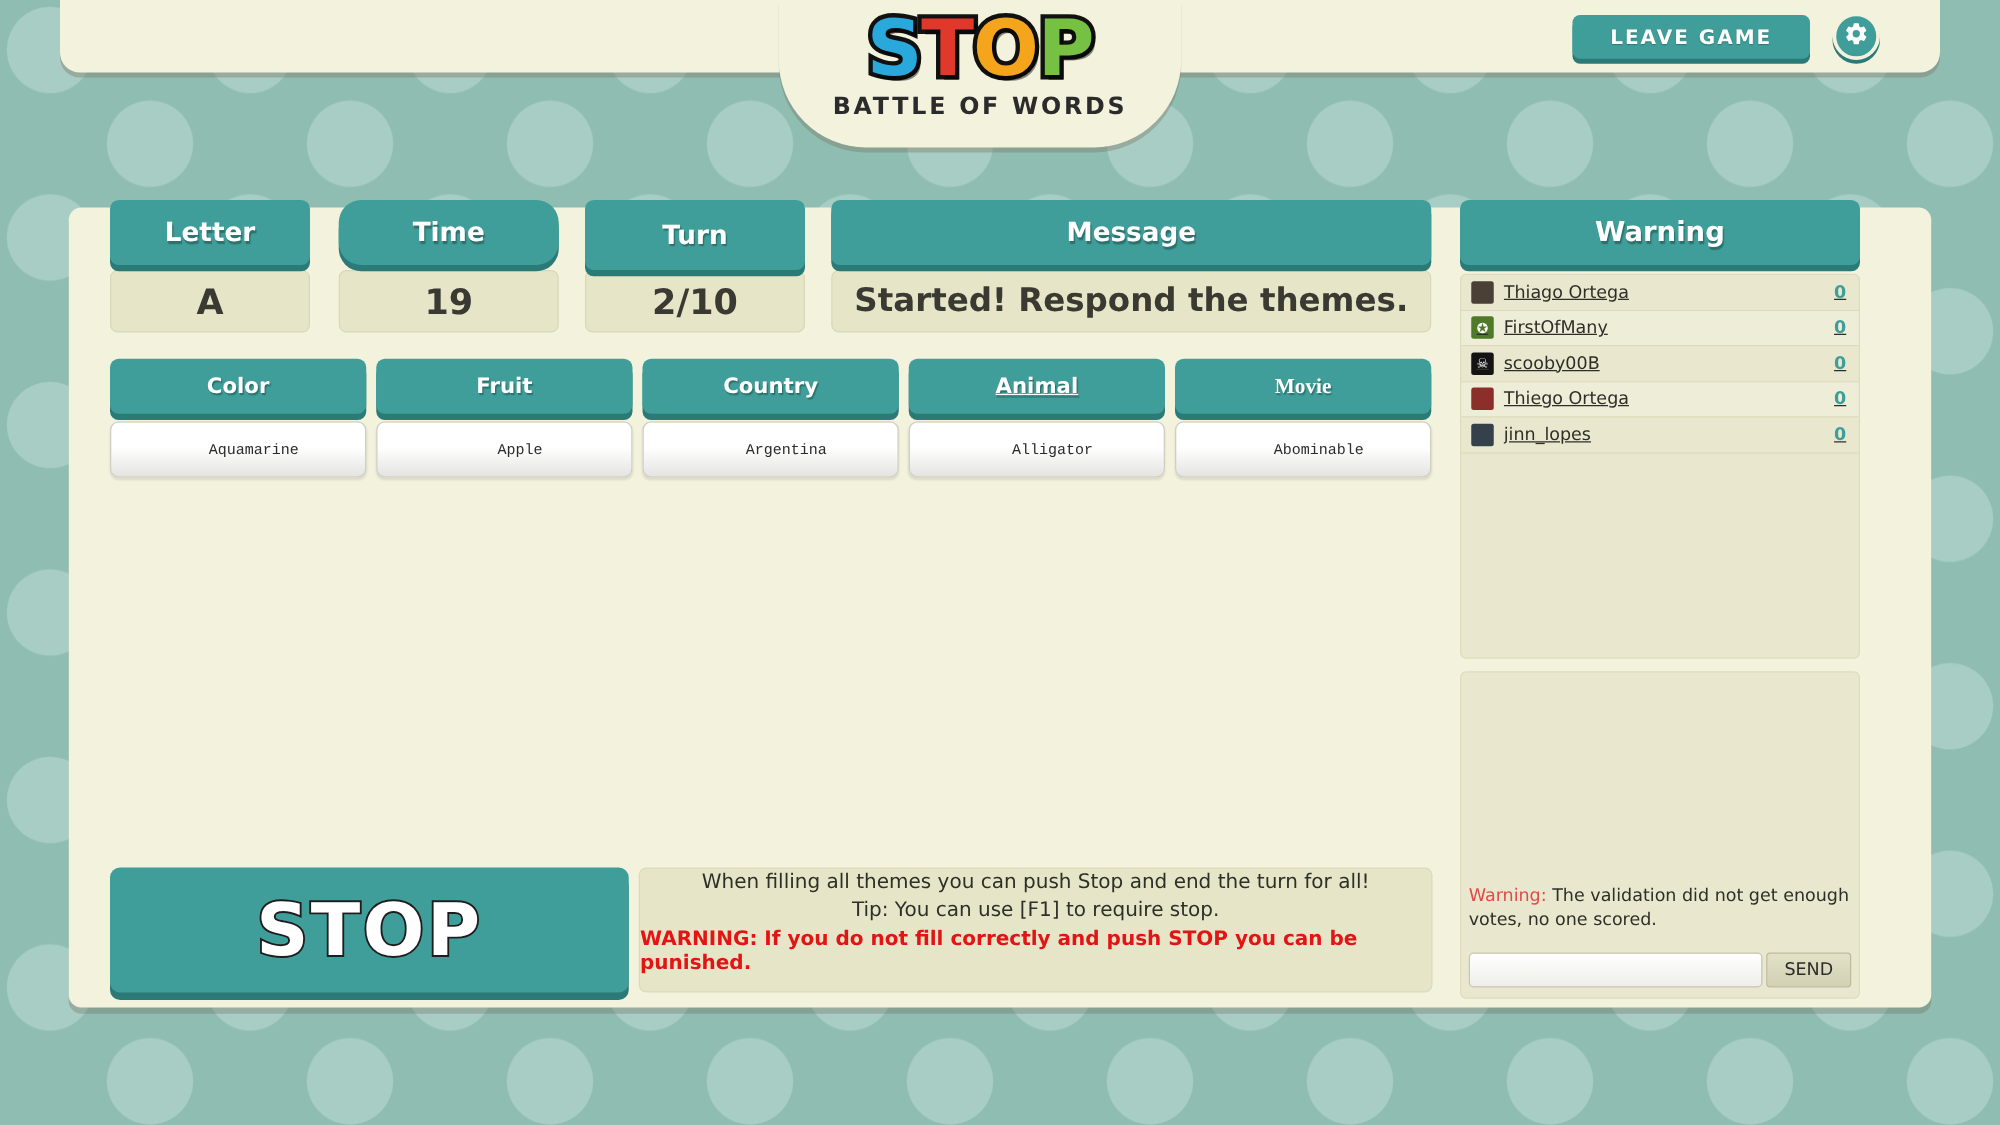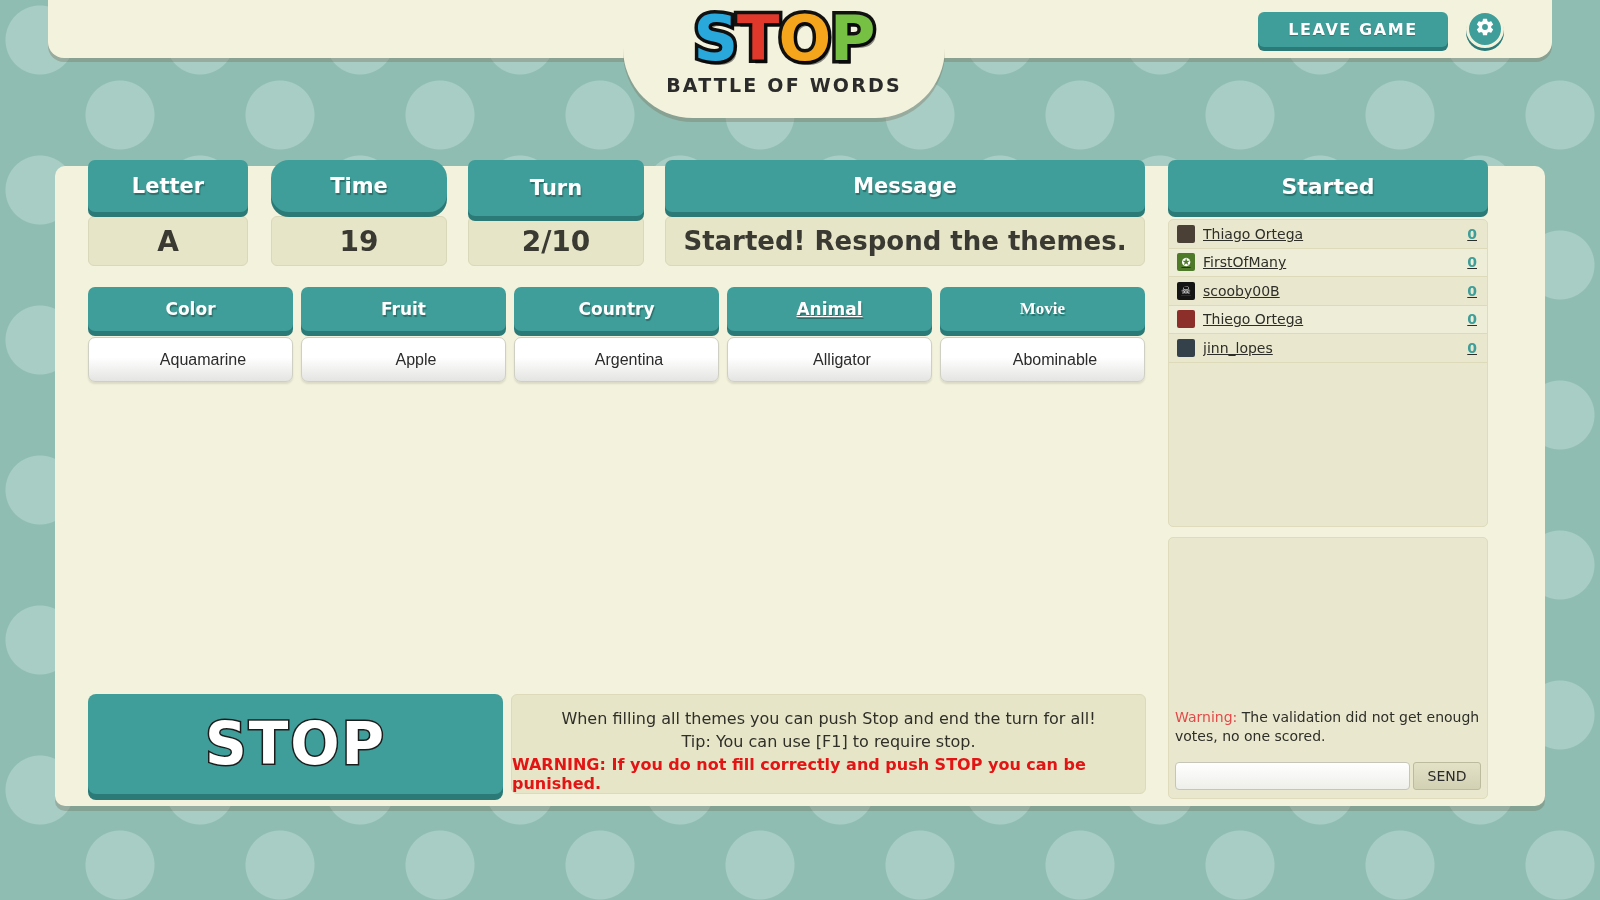--- a/index.html
+++ b/index.html
@@ -139,22 +139,22 @@
 
   .input-box {
     position: absolute;
     background: linear-gradient(to bottom, #ffffff 0%, #ffffff 45%, #e4e4e2 100%);
     border-radius: 7px;
     border: 1px solid #cfcfc4;
     box-shadow: 0 2px 2px rgba(0,0,0,0.10);
     display: flex;
     align-items: center;
     justify-content: center;
-    font-family: Liberation Sans, sans-serif;
-    font-size: 16px;
+    font-family: Liberation Mono, monospace;
+    font-size: 12px;
     color: #2b2b2b;
     z-index: 6;
     cursor: text;
     padding-left: 25px;
   }
 
   
   #stop-button {
     position: absolute;
     left: 33px; top: 528px; width: 415px; height: 100px;
@@ -174,21 +174,21 @@
 
   #tip-box {
     position: absolute;
     left: 456px; top: 528px; width: 635px; height: 100px;
     background: #e6e5c8;
     border-radius: 6px;
     border: 1px solid #dcdab9;
     display: flex;
     flex-direction: column;
     align-items: center;
-    justify-content: flex-end;
+    justify-content: flex-start;
     gap: 4px;
     font-family: "DejaVu Sans", sans-serif;
   }
   .tip-line { font-size: 16px; color: #2f2f28; }
   .tip-warn { font-size: 16px; color: #e31414; font-weight: bold; }
 
   
   #players-header {
     position: absolute;
     left: 1113px; top: -6px; width: 320px; height: 52px;
@@ -322,21 +322,21 @@
     </div>
 
   <button id="stop-button">STOP</button>
 
   <div id="tip-box">
     <div class="tip-line">When filling all themes you can push Stop and end the turn for all!</div>
     <div class="tip-line">Tip: You can use [F1] to require stop.</div>
     <div class="tip-warn">WARNING: If you do not fill correctly and push STOP you can be punished.</div>
   </div>
 
-  <div class="teal-tab" id="players-header">Started</div>
+  <div class="teal-tab" id="players-header">Warning</div>
   <div id="players-panel">
       <div class="player-row">
         <div class="avatar" style="background: rgb(74, 64, 54); color: rgb(255, 255, 255);"></div>
         <div class="player-name">Thiago Ortega</div>
         <div class="player-score">0</div>
       </div>
       <div class="player-row">
         <div class="avatar" style="background: rgb(79, 122, 42); color: rgb(255, 255, 255);">✪</div>
         <div class="player-name">FirstOfMany</div>
         <div class="player-score">0</div>

